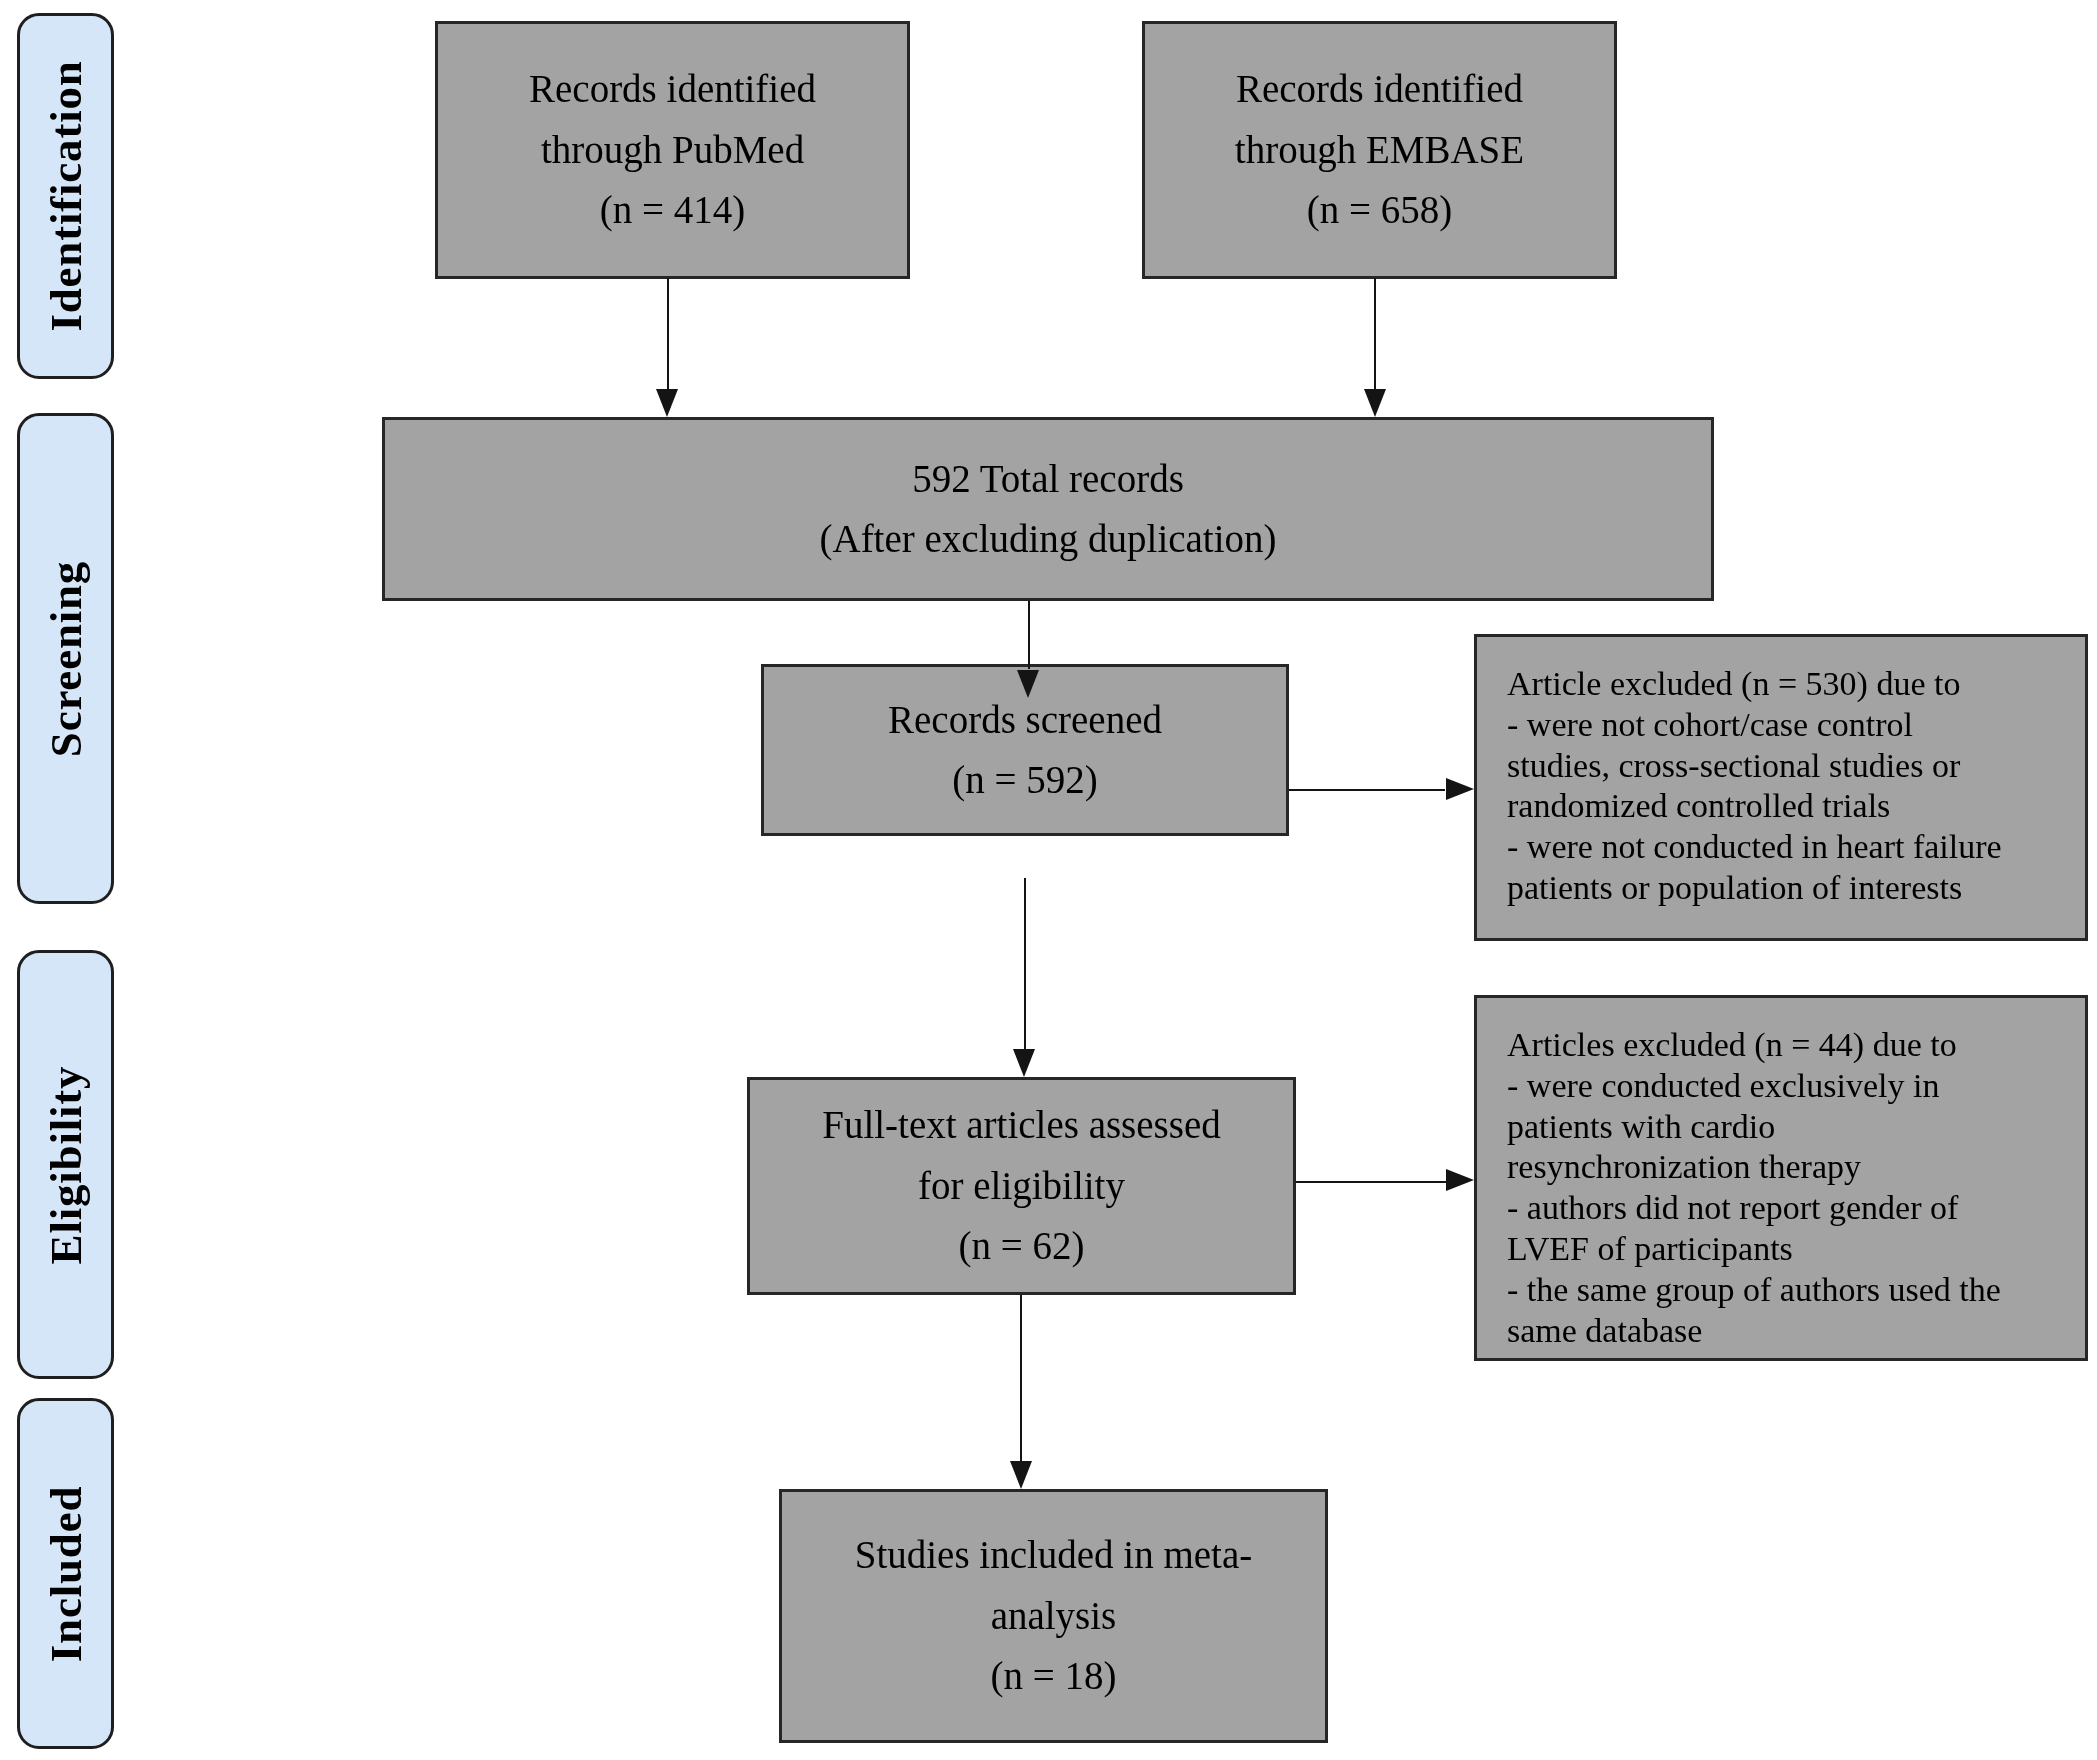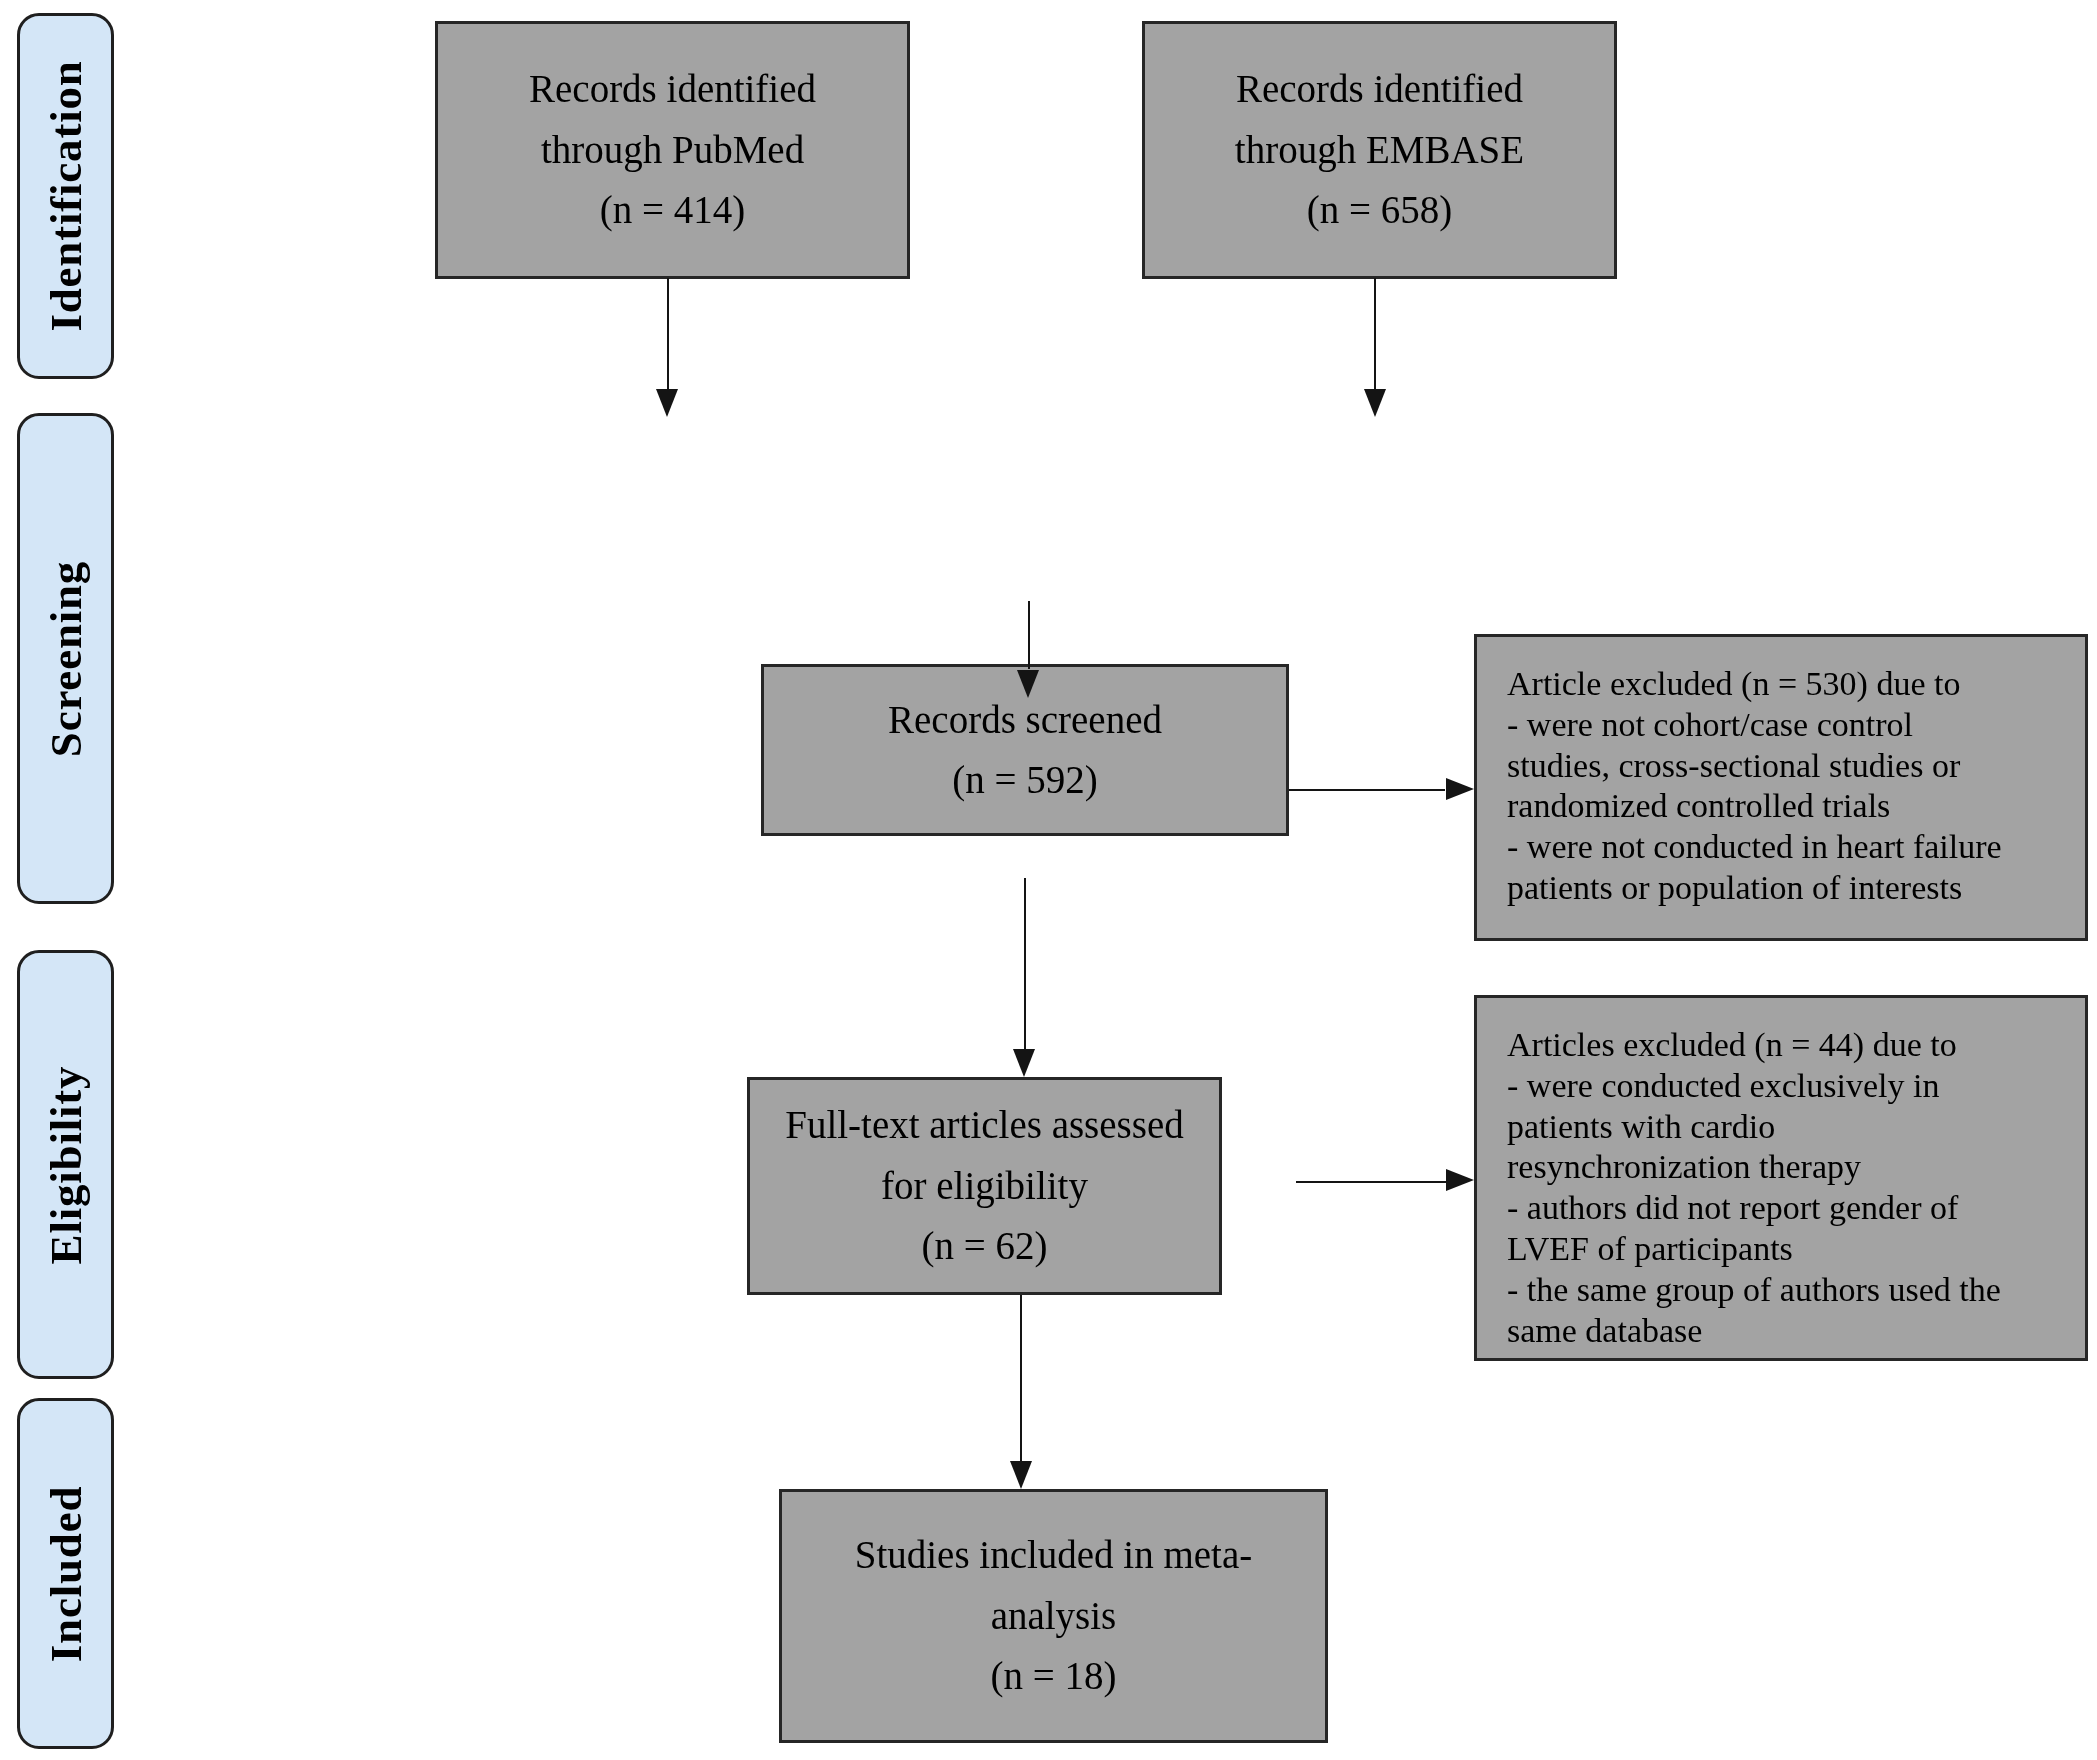--- a/index.html
+++ b/index.html
@@ -21,21 +21,21 @@
   .fbox { position:absolute; box-sizing:border-box; background:#a3a3a3;
           border:3.1px solid #262626; display:flex; align-items:center; justify-content:center; }
   .fbox .txt { white-space:pre-line; text-align:center; font-size:39px; line-height:1.55; }
   .fbox.side { align-items:flex-start; justify-content:flex-start; padding:27px 29px 0 30px; }
   .fbox.side .txt { text-align:left; font-size:34px; line-height:1.2; }
 
   #box-pubmed   { left:435px;  top:21px;   width:475px;  height:258px; }
   #box-embase   { left:1142px; top:21px;   width:475px;  height:258px; }
   #box-total    { left:382px;  top:417px;  width:1332px; height:184px; }
   #box-screened { left:761px;  top:664px;  width:528px;  height:172px; }
-  #box-fulltext { left:747px;  top:1077px; width:475px;  height:218px; }
+  #box-fulltext { left:747px;  top:1077px; width:549px;  height:218px; }
   #box-included { left:747px;  top:1489px; width:549px;  height:254px;margin-left:32px; }
   #box-excl1    { left:1474px; top:634px;  width:614px;  height:307px; }
   #box-excl2    { left:1474px; top:995px; width:614px;  height:366px; }
 
   
   .vline { position:absolute; width:2.4px;  background:#141414; }
   .hline { position:absolute; height:2.4px; background:#141414; }
   .arrow-down  { position:absolute; width:0; height:0;
                  border-left:11.8px solid transparent; border-right:11.8px solid transparent;
                  border-top:28px solid #141414; }
@@ -78,20 +78,24 @@
 
   <div class="fbox" id="box-pubmed">
     <div class="txt">Records identified
 through PubMed
 (n = 414)</div>
   </div>
   <div class="fbox" id="box-embase">
     <div class="txt">Records identified
 through EMBASE
 (n = 658)</div>
+  </div>
+  <div class="fbox" id="box-total">
+    <div class="txt">592 Total records
+(After excluding duplication)</div>
   </div>
   <div class="fbox" id="box-screened">
     <div class="txt">Records screened
 (n = 592)</div>
   </div>
   <div class="fbox side" id="box-excl1">
     <div class="txt">Article excluded (n = 530) due to
 - were not cohort/case control
 studies, cross-sectional studies or
 randomized controlled trials

